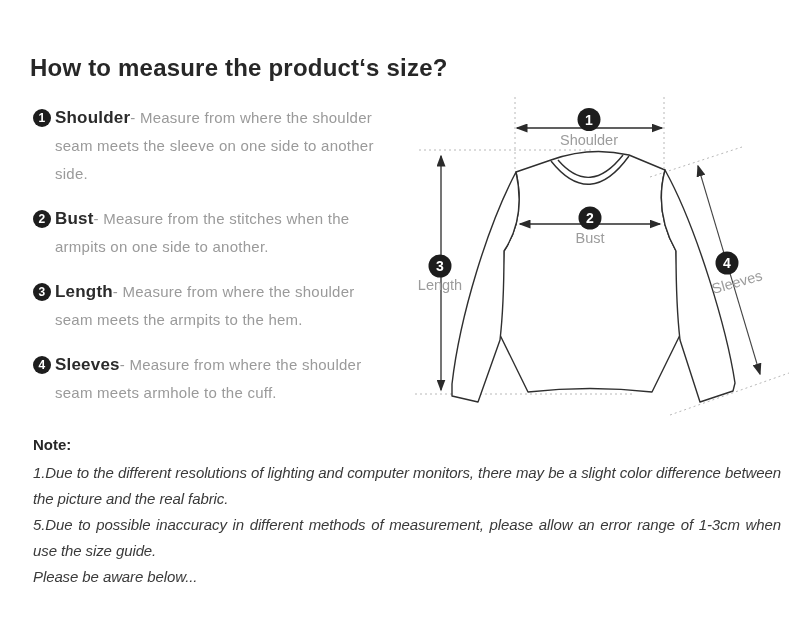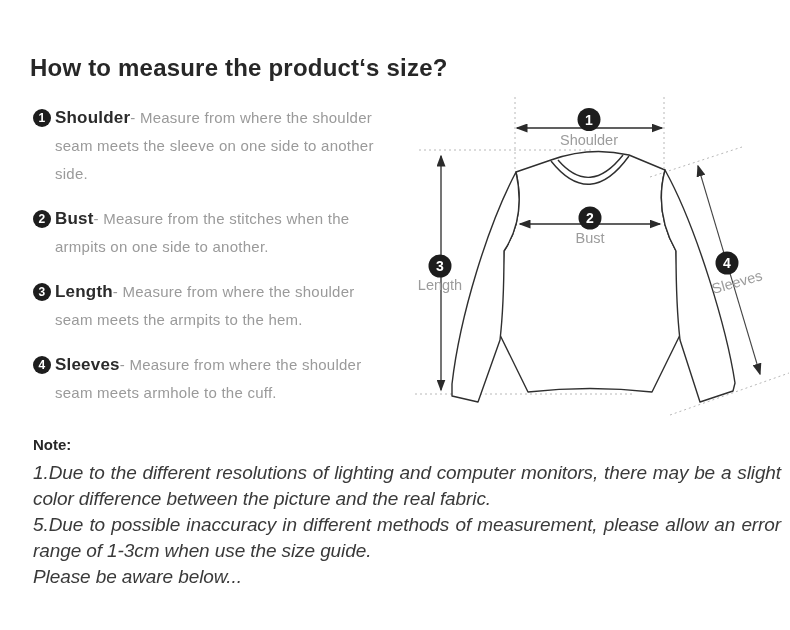--- a/index.html
+++ b/index.html
@@ -20,21 +20,21 @@
   .badge {
     position:absolute; left:0; top:5px; width:18px; height:18px;
     border-radius:50%; background:#1d1d1d; color:#ffffff;
     font-size:12px; font-weight:700; text-align:center; line-height:18px;
   }
   .mlabel { color:#2b2b2b; font-size:17px; font-weight:700; letter-spacing:0.2px; }
   .diagram { position:absolute; left:405px; top:85px; }
   .note { position:absolute; left:33px; top:436px; width:748px; }
   .note-heading { font-size:15px; font-weight:700; color:#272727; margin-bottom:7px; }
   .note p {
-    font-style:italic; font-size:19px; line-height:26px; color:#3a3a3a;
+    font-style:italic; font-size:15px; line-height:26px; color:#3a3a3a;
     text-align:justify; letter-spacing:-0.1px;
   }
   svg text { font-family:"Liberation Sans","DejaVu Sans",sans-serif; }
   .dim-label { fill:#9c9c9c; font-size:14.5px; }
   .badge-num { fill:#ffffff; font-size:14px; font-weight:700; text-anchor:middle; }
 </style>
 </head>
 <body>
 
 <div class="page">

